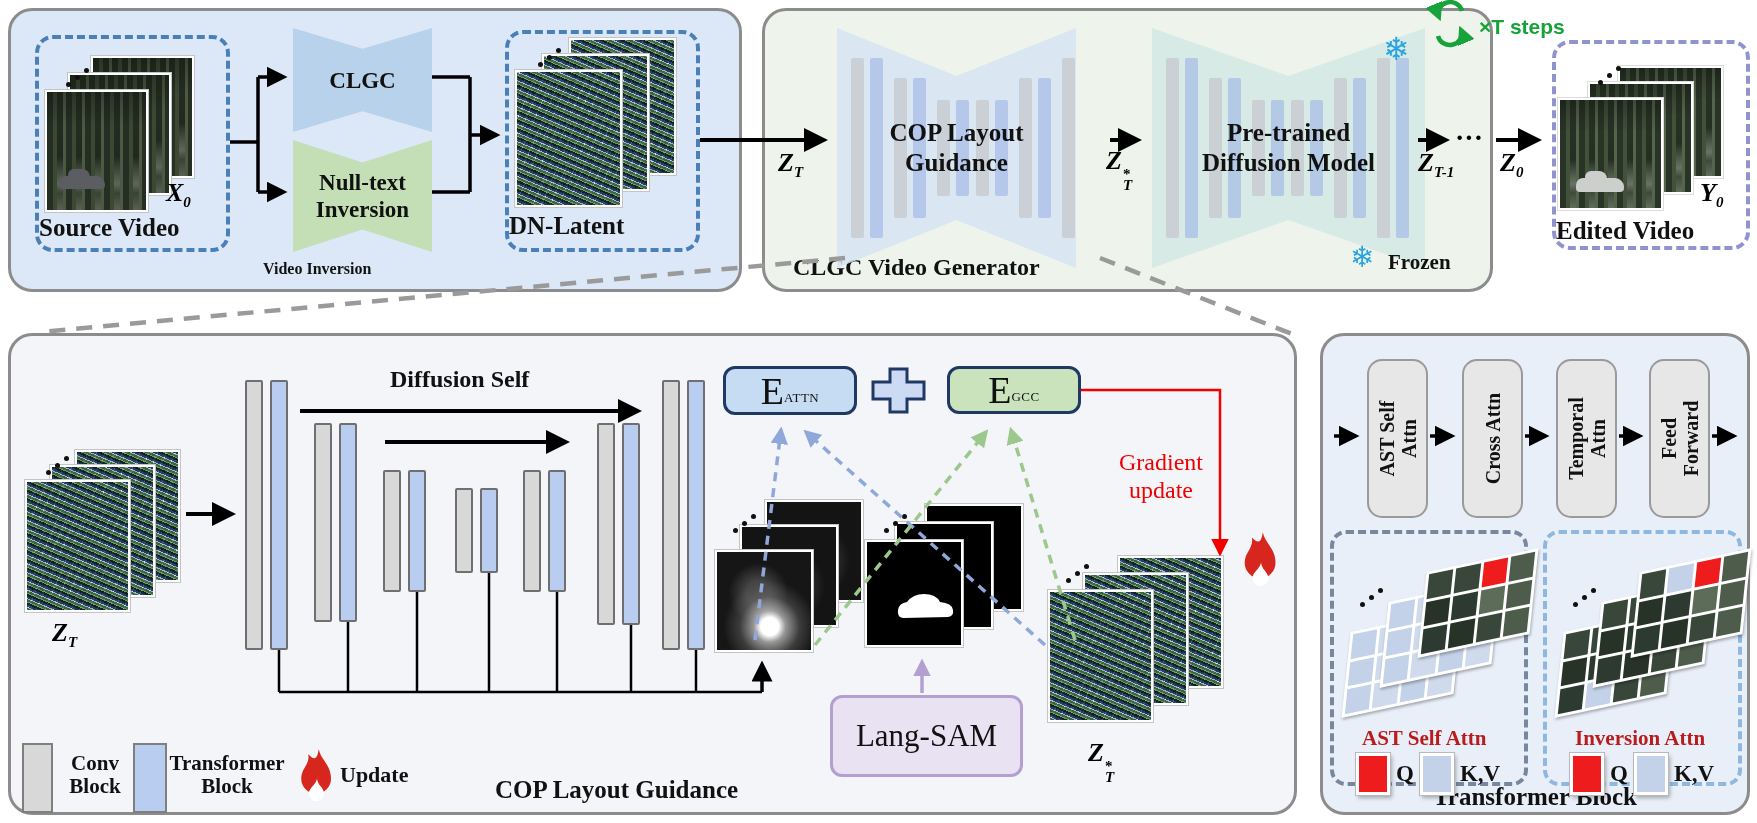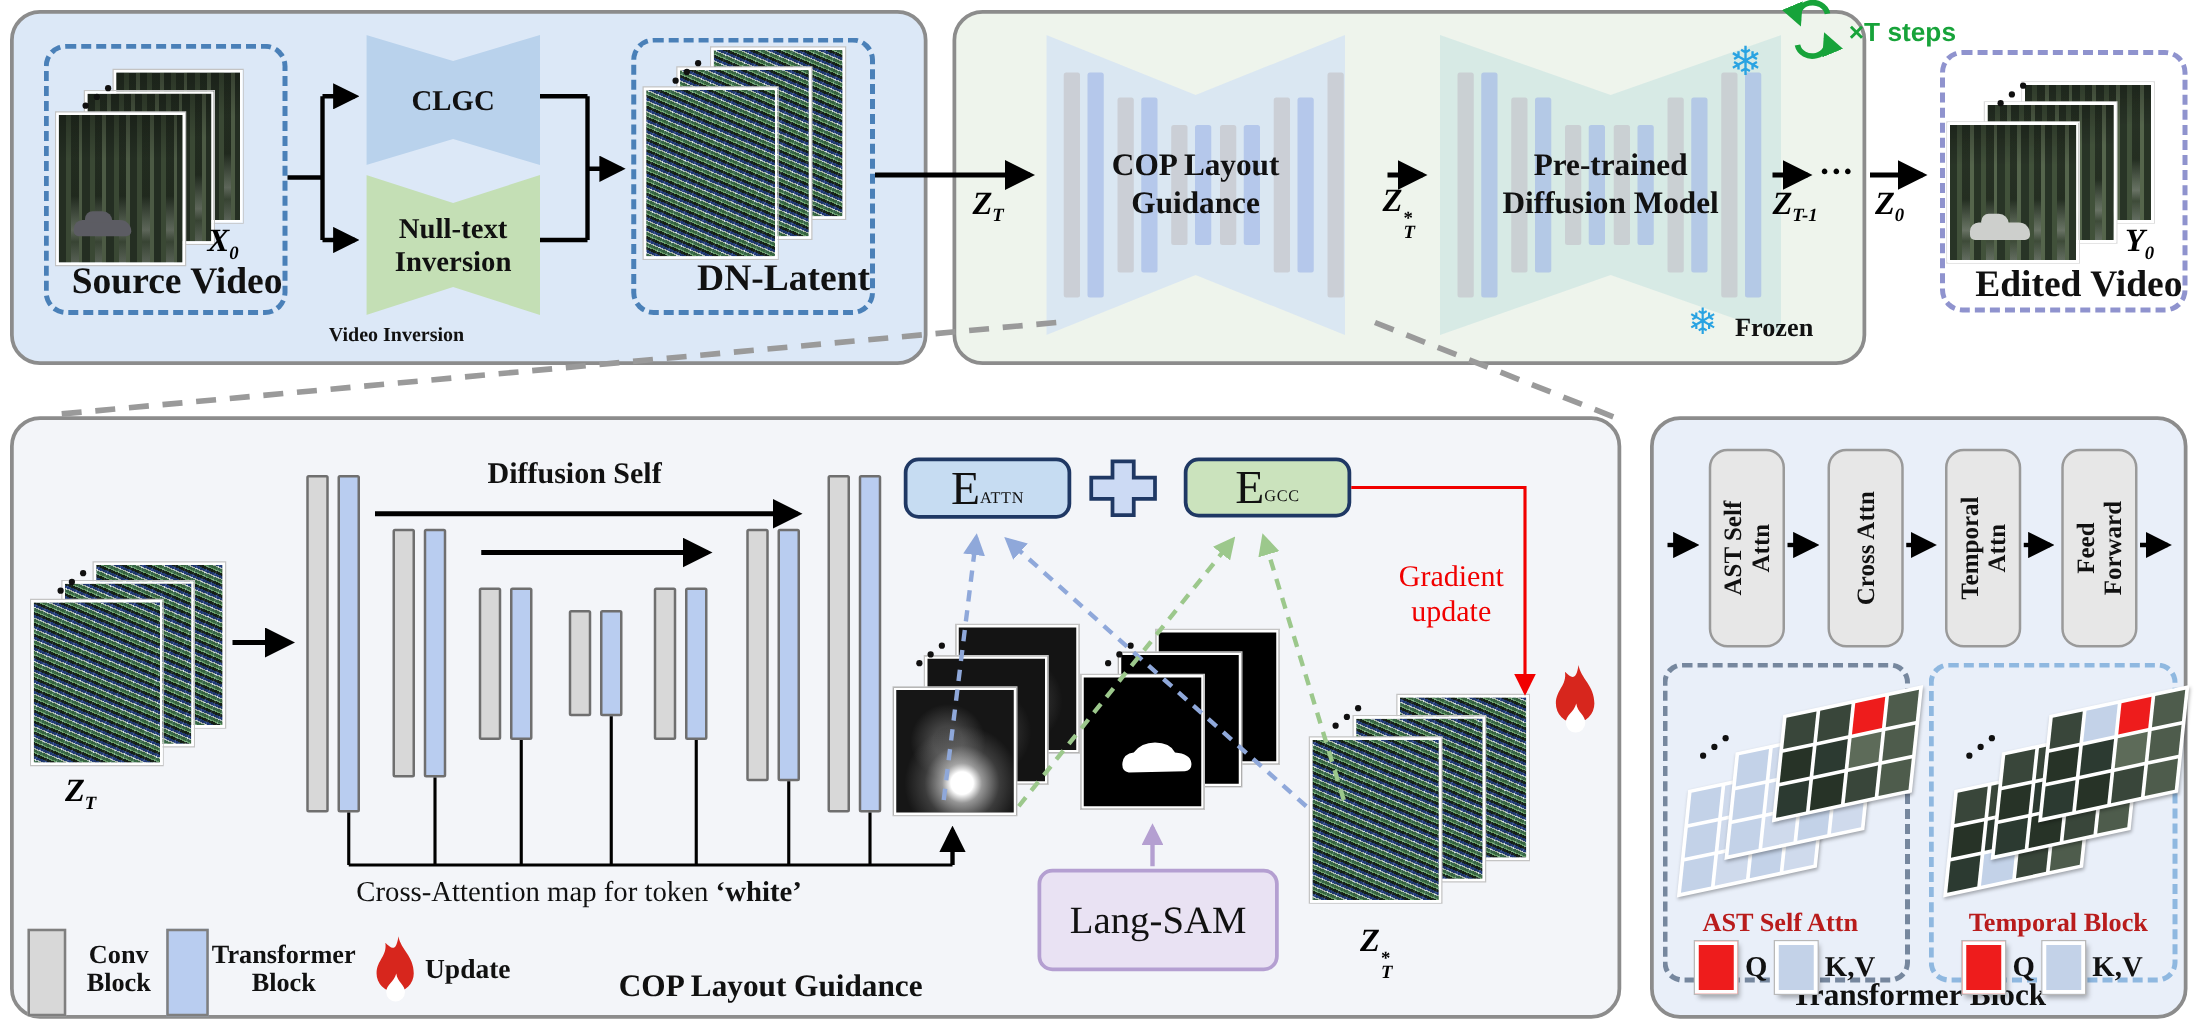--- a/index.html
+++ b/index.html
@@ -9,21 +9,21 @@
   
   .panel{position:absolute;border:3px solid #8c8c8c;border-radius:24px;box-sizing:border-box;}
   #panel-vi{left:8px;top:8px;width:734px;height:284px;background:#dce8f7;}
   #panel-clgc{left:762px;top:8px;width:731px;height:284px;background:#eef4ec;}
   #panel-cop{left:8px;top:333px;width:1289px;height:482px;background:#f3f5f9;}
   #panel-tb{left:1320px;top:333px;width:430px;height:482px;background:#e9eff9;}
   .panel-title{position:absolute;font-weight:bold;color:#111;white-space:nowrap;}
   
   .vbox{position:absolute;border:4px dashed #4a80b8;border-radius:18px;box-sizing:border-box;}
   .vbox.purple{border-color:#8f93ce;}
-  .vbox-label{position:absolute;width:100%;text-align:right;font-weight:bold;font-size:30px;color:#111;}
+  .vbox-label{position:absolute;width:100%;text-align:left;font-weight:bold;font-size:25px;color:#111;}
   
   .frame{position:absolute;border:2px solid #fff;box-shadow:0 0 0 1px #c4c4c4;box-sizing:border-box;}
   .forest{background:
     linear-gradient(180deg,rgba(0,0,0,.28),rgba(0,0,0,0) 30%),
     repeating-linear-gradient(90deg,#242e22 0 6px,#3a4834 6px 10px,rgba(20,28,18,.45) 10px 16px,#4c5a44 16px 19px),
     linear-gradient(180deg,#333f30 0%,#2a3427 55%,#7d8a78 72%,#99a294 78%,#55644e 86%,#8f998c 100%);}
   .forest.light{filter:brightness(1.12);}
   .noise{background:
     repeating-linear-gradient(23deg,rgba(60,110,70,.85) 0 2px,rgba(225,235,225,.7) 2px 3px,rgba(35,60,130,.8) 3px 5px,rgba(20,30,20,.85) 5px 7px,rgba(120,180,120,.8) 7px 8px),
     repeating-linear-gradient(113deg,#24402c 0 2px,#b8c8d8 2px 3px,#1c3050 3px 5px,#3c6c44 5px 6px,#101810 6px 8px);}
@@ -123,20 +123,21 @@
 
   <div class="vbox" style="left:505px;top:30px;width:195px;height:222px;">
     <div class="vbox-label" style="bottom:8px;">DN-Latent</div>
   </div>
   <div class="frame noise" style="left:569px;top:38px;width:107px;height:137px;"></div>
   <div class="frame noise" style="left:542px;top:54px;width:107px;height:137px;"></div>
   <div class="frame noise" style="left:515px;top:70px;width:107px;height:137px;"></div>
   <div class="dots" style="left:538px;top:62px;"></div>
 
   <div class="panel" id="panel-clgc"></div>
+  <div class="panel-title" style="left:793px;top:254px;font-size:24px;">CLGC Video Generator</div>
 
   <div class="bowtie" style="left:837px;top:28px;width:239px;height:240px;background:rgba(214,228,243,.85);">
     <div class="bowtie-bars" style="position:absolute;left:0;top:0;width:100%;height:100%;">
         <span class="g" style="left: 14px; top: 30px; width: 13px; height: 180px;"></span>
         <span class="b" style="left: 33px; top: 30px; width: 13px; height: 180px;"></span>
         <span class="g" style="left: 57px; top: 50px; width: 13px; height: 140px;"></span>
         <span class="b" style="left: 76px; top: 50px; width: 13px; height: 140px;"></span>
         <span class="g" style="left: 100px; top: 72px; width: 13px; height: 96px;"></span>
         <span class="b" style="left: 119px; top: 72px; width: 13px; height: 96px;"></span>
         <span class="g" style="left: 139px; top: 72px; width: 13px; height: 96px;"></span>
@@ -244,23 +245,20 @@
 
   <div class="frame mask-frame" style="left:925px;top:504px;width:98px;height:107px;"></div>
   <div class="frame mask-frame" style="left:895px;top:522px;width:98px;height:107px;"></div>
   <div class="frame mask-frame" style="left:865px;top:540px;width:98px;height:107px;">
     <svg width="80" height="34" viewBox="0 0 80 34" style="position:absolute;left:17px;top:46px;">
       <path d="M14,22 q1,-7 9,-8 q6,-8 17,-8 q12,0 16,8 q12,1 13,8 q1,6 -5,7 l-45,1 q-6,-1 -5,-8 z" fill="#fff"></path>
     </svg>
   </div>
   <div class="dots" style="left:884px;top:528px;"></div>
 
-  <div class="catext" style="left:285px;top:701px;">
-    <span>Cross-Attention map for token </span><b>‘white’</b>
-  </div>
 
   <div class="abs" id="langsam" style="left:830px;top:695px;width:193px;height:82px;">
     <span>Lang-SAM</span>
   </div>
 
   <div class="frame noise" style="left:1118px;top:556px;width:105px;height:132px;"></div>
   <div class="frame noise" style="left:1083px;top:573px;width:105px;height:132px;"></div>
   <div class="frame noise" style="left:1048px;top:590px;width:105px;height:132px;"></div>
   <div class="dots" style="left:1066px;top:578px;"></div>
   <div class="mathlbl" style="left:1088px;top:738px;"><span>Z</span><span class="supsub">
@@ -402,21 +400,21 @@
       <i></i>
       <i></i>
       <i></i>
       <i></i>
       <i></i>
       <i></i>
     </div>
   <div class="dots" style="left:1573px;top:602px;"></div>
 
   <div class="sub-label" style="left:1362px;top:726px;">AST Self Attn</div>
-  <div class="sub-label" style="left:1575px;top:726px;">Temporal Block</div>
+  <div class="sub-label" style="left:1575px;top:726px;">Inversion Attn</div>
 
   <div class="qkv-row" style="left:1356px;top:753px;">
     <span class="qkv-sw q"></span>
       <b>Q</b>
     <span class="qkv-sw kv"></span>
       <b>K,V</b>
   </div>
   <div class="qkv-row" style="left:1570px;top:753px;">
     <span class="qkv-sw q"></span>
       <b>Q</b>

